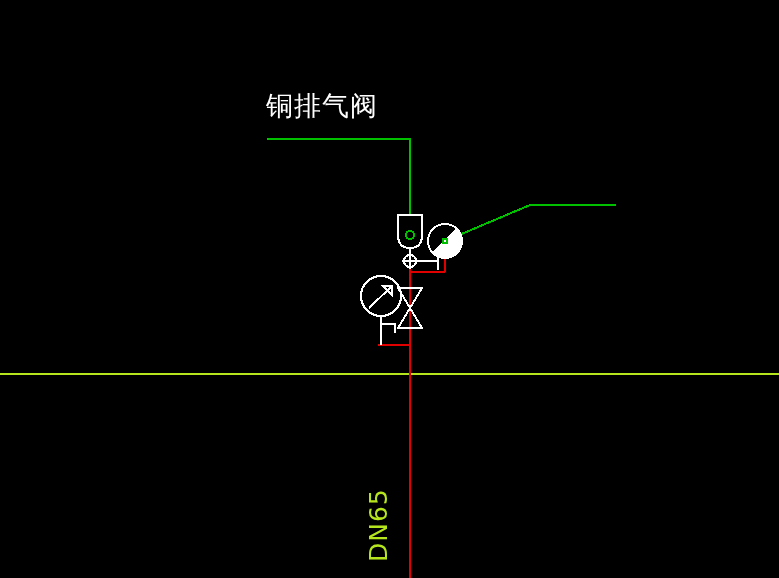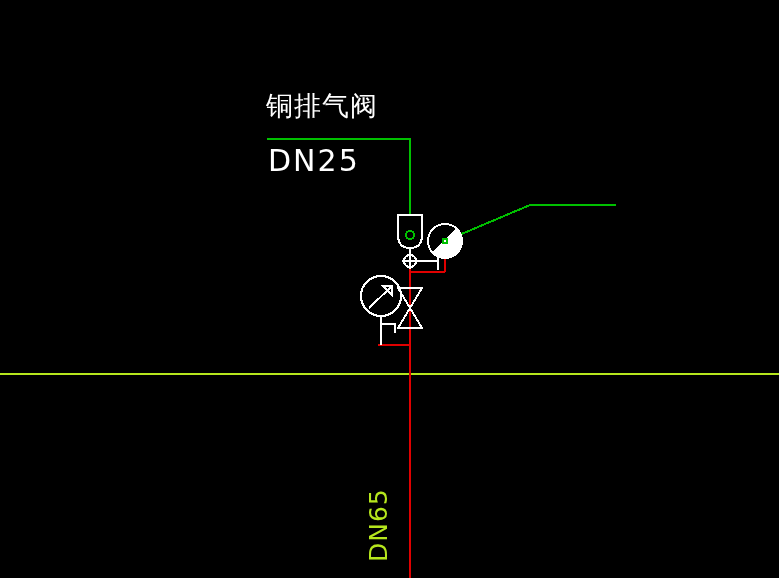--- a/index.html
+++ b/index.html
@@ -121,18 +121,17 @@
     <line x1="381" y1="316" x2="381" y2="345" stroke="#ffffff" stroke-width="2"></line>
     <polyline points="381,324 395,324 395,333" fill="none" stroke="#ffffff" stroke-width="2"></polyline>
 
     <path d="M 398 288 L 422 288 L 410 308 Z" fill="none" stroke="#ffffff" stroke-width="2"></path>
     <path d="M 398 328 L 422 328 L 410 308 Z" fill="none" stroke="#ffffff" stroke-width="2"></path>
 
   </svg>
 
   <div class="cad-label" id="label-air-valve">铜排气阀</div>
 
-  <div class="cad-label" id="label-dn25">DN25</div>
 
 
   <div class="cad-label" id="label-dn65"><span id="label-dn65-inner">DN65</span></div>
 
 </div>
 
 </body></html>

